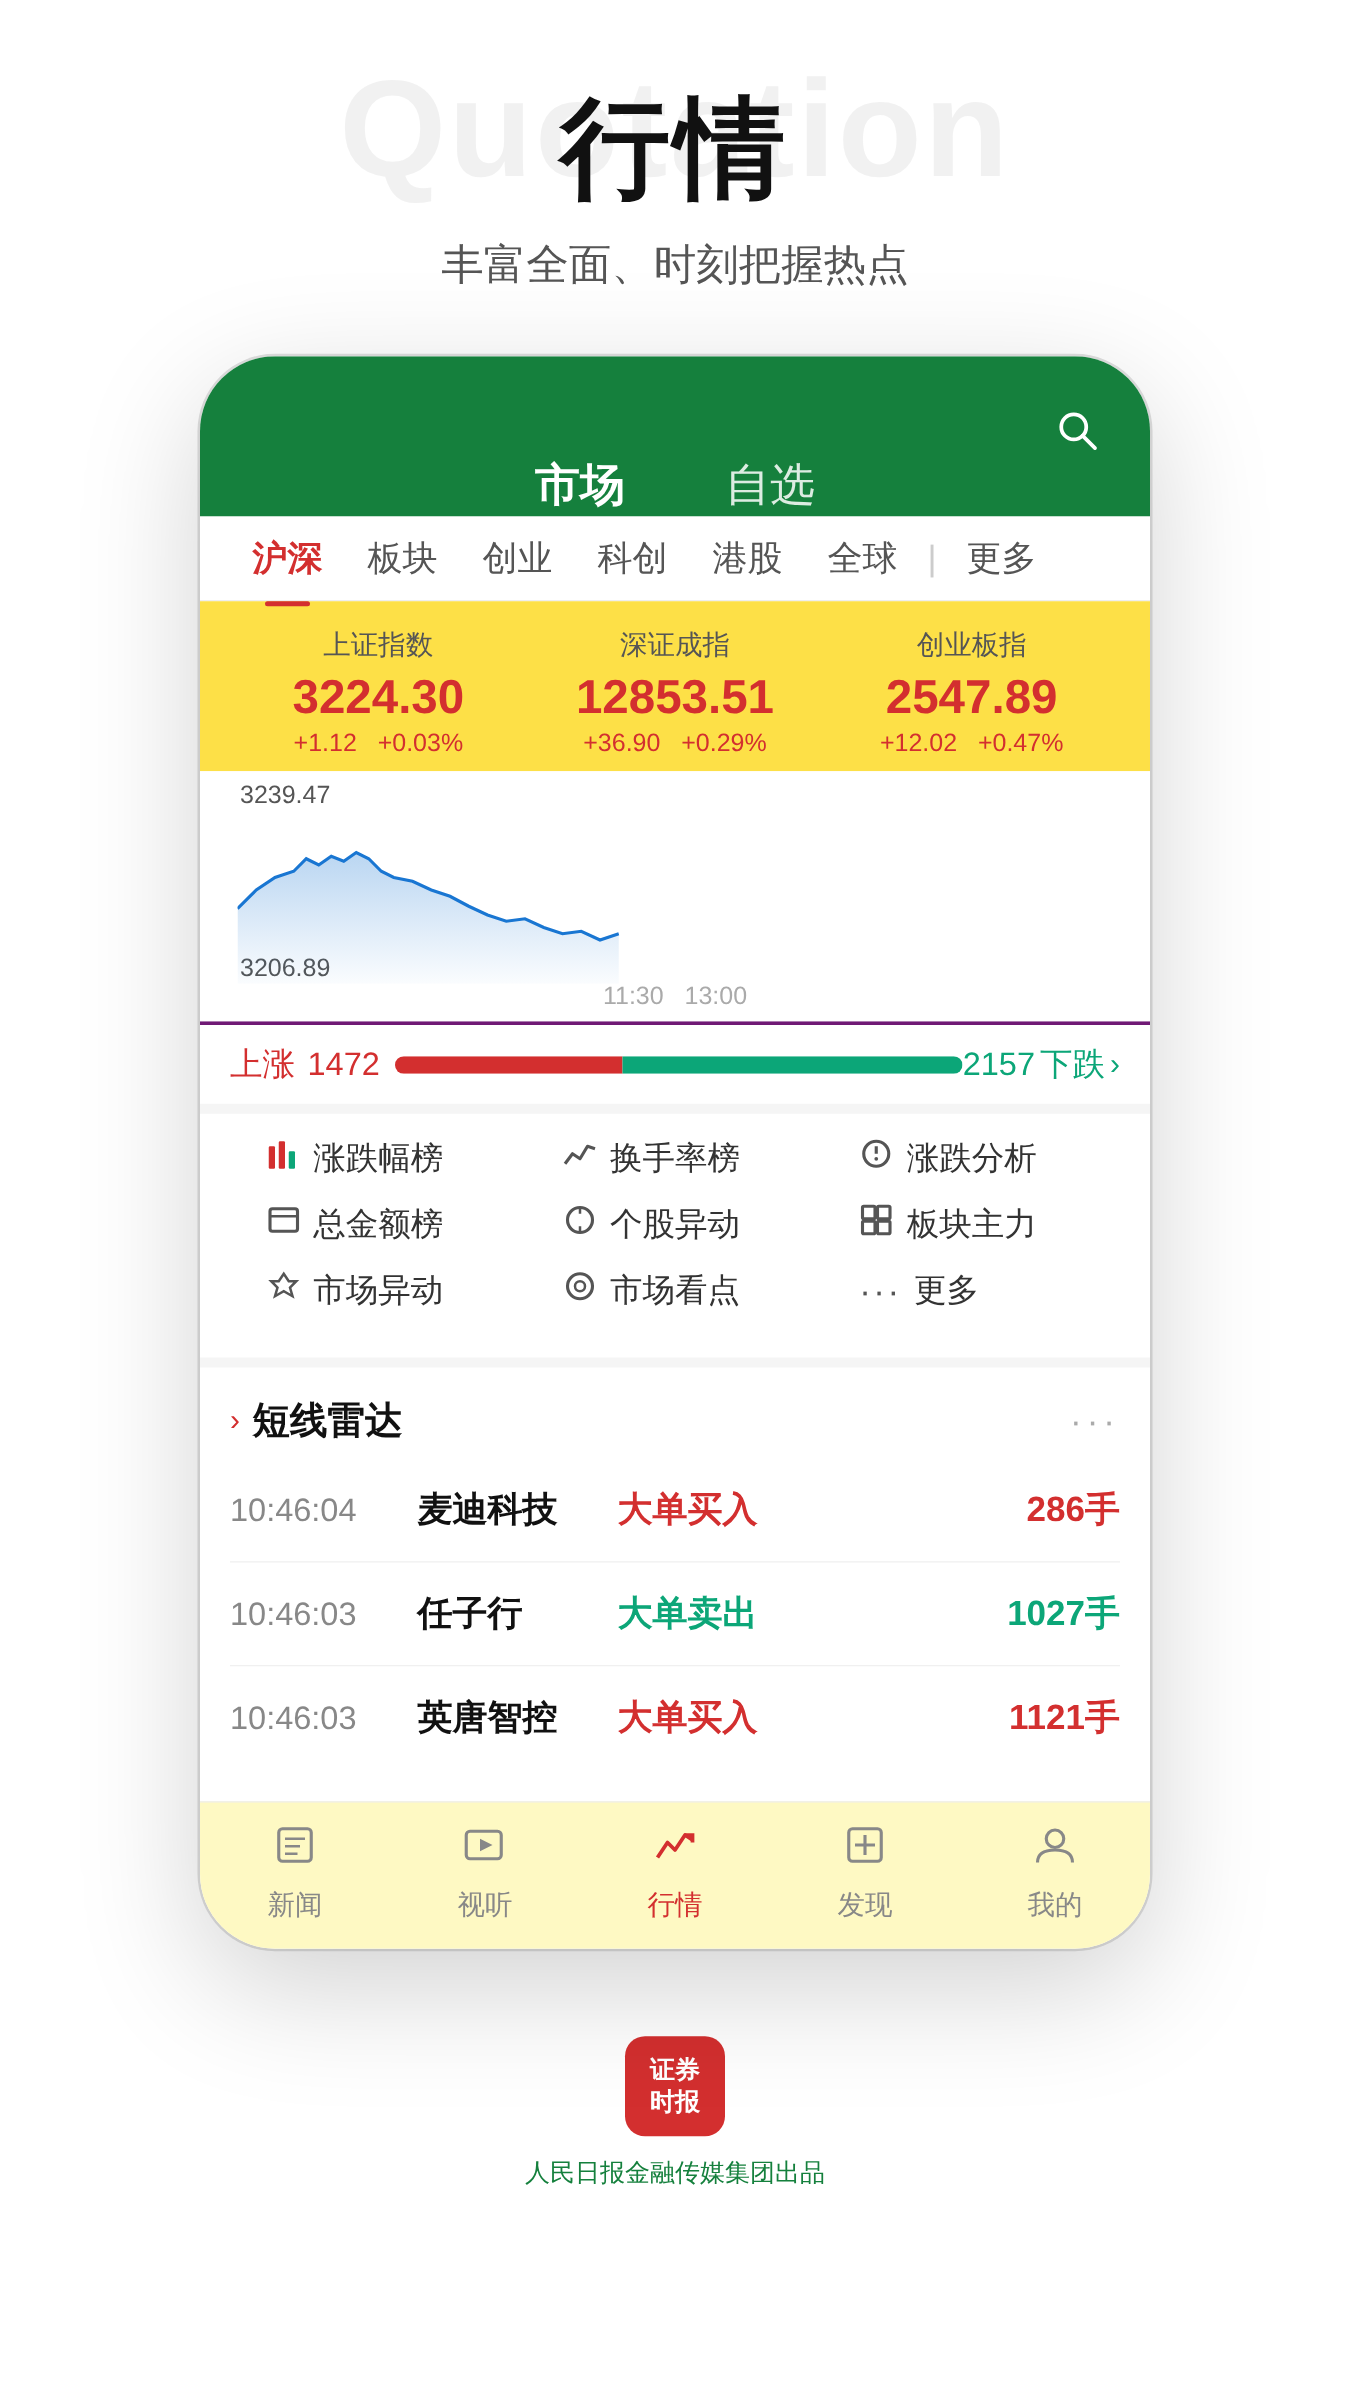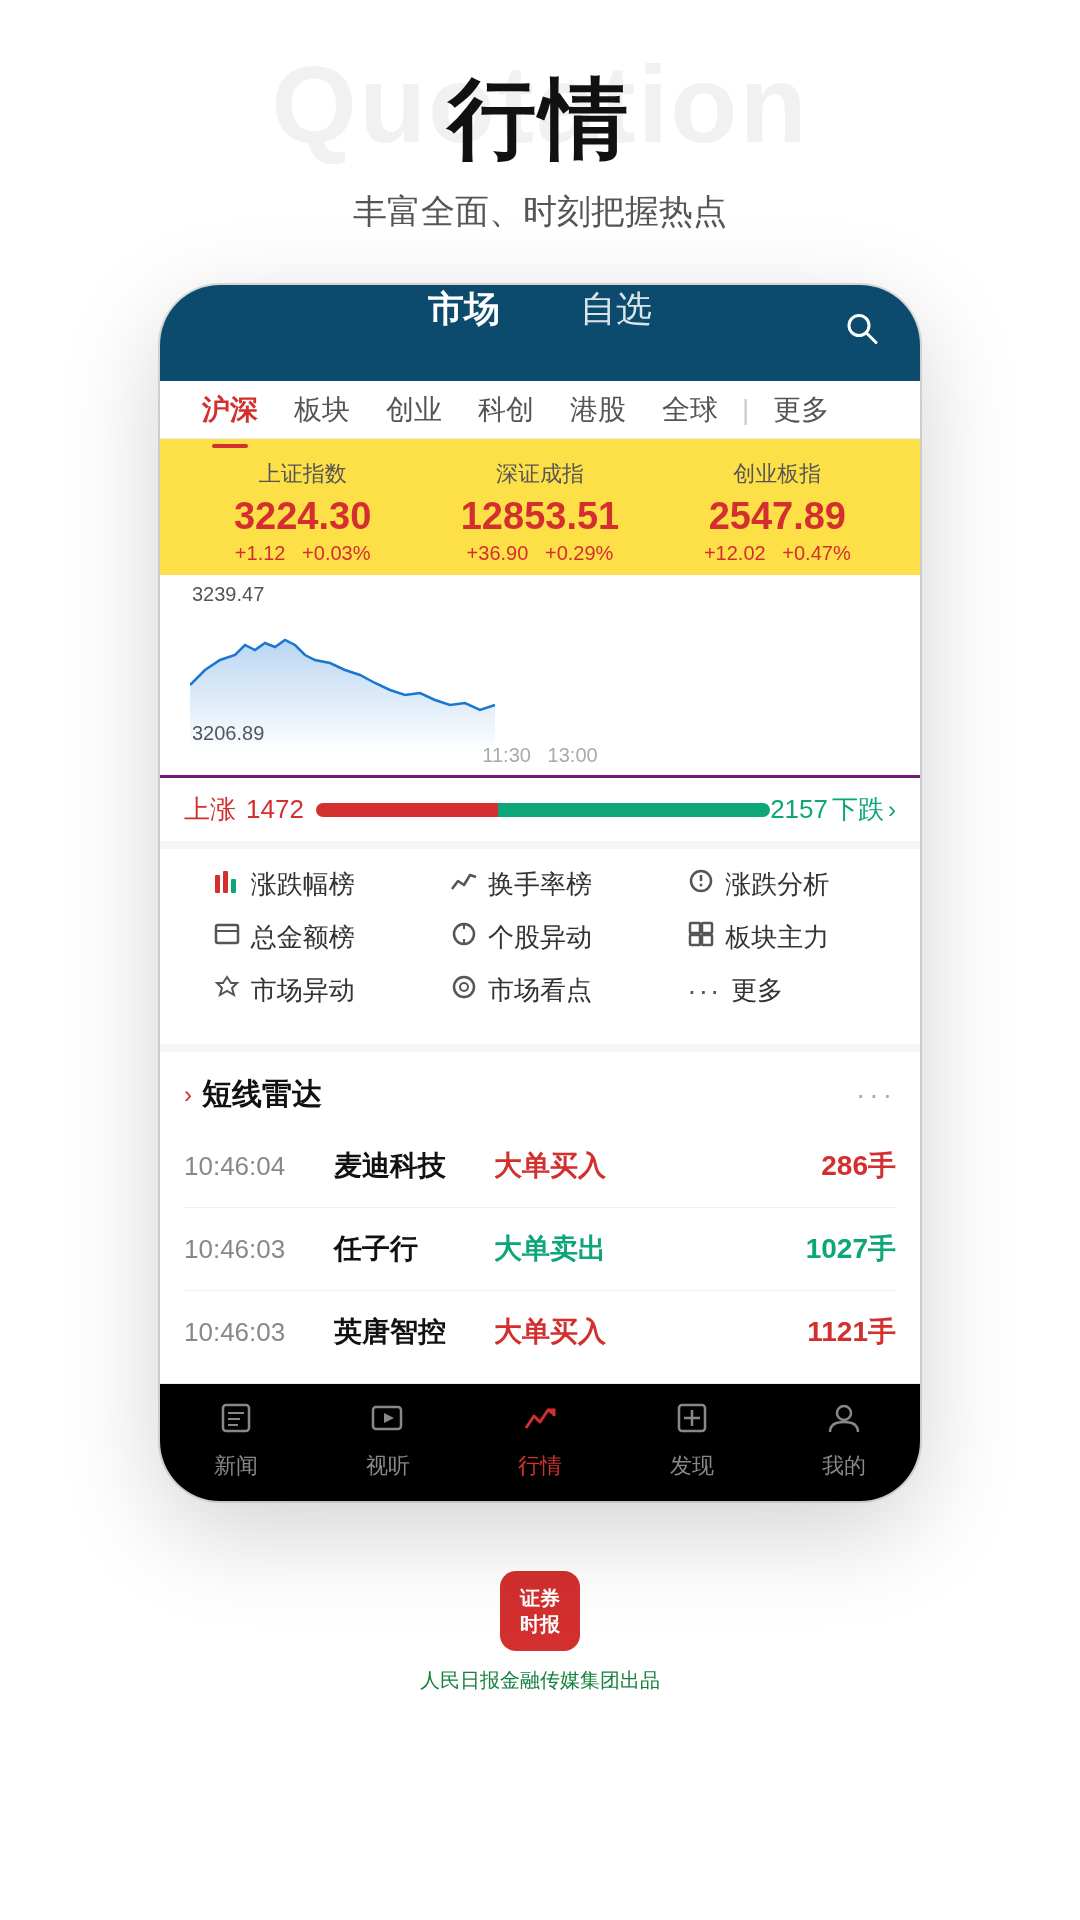--- a/index.html
+++ b/index.html
@@ -56,24 +56,24 @@
       background: #fff;
       border-radius: 60px;
       box-shadow: 0 30px 100px rgba(0,0,0,0.18), 0 0 0 2px #e0e0e0;
       overflow: hidden;
       margin: 30px auto 40px;
       position: relative;
     }
 
     
     .app-topnav {
-      background: #0c4a6e;
-      height: 96px;
-      display: flex;
-      align-items: flex-start;
+      background: #15803d;
+      height: 128px;
+      display: flex;
+      align-items: flex-end;
       justify-content: center;
       position: relative;
       padding: 0 40px;
     }
     .app-topnav-tabs {
       display: flex;
       gap: 80px;
       align-items: center;
     }
     .app-topnav-tab {
@@ -94,21 +94,21 @@
       font-size: 36px;
     }
 
     
     .market-tabs {
       display: flex;
       align-items: center;
       padding: 0 24px;
       border-bottom: 1px solid #eee;
       background: #fff;
-      height: 58px;
+      height: 68px;
     }
     .market-tab {
       font-size: 28px;
       color: #555;
       padding: 0 18px;
       height: 76px;
       display: flex;
       align-items: center;
       position: relative;
     }
@@ -332,22 +332,23 @@
     }
     .radar-volume.red { color: #d32f2f; }
     .radar-volume.green { color: #0ca678; }
 
     
     .bottom-nav {
       display: flex;
       justify-content: space-around;
       align-items: center;
       padding: 16px 0 20px;
-      background: #000000;
+      background: #fef9c3;
       border-top: 1px solid #eee;
+      margin-top: 16px;
     }
     .nav-item {
       display: flex;
       flex-direction: column;
       align-items: center;
       gap: 6px;
     }
     .nav-icon {
       font-size: 36px;
       color: #888;

